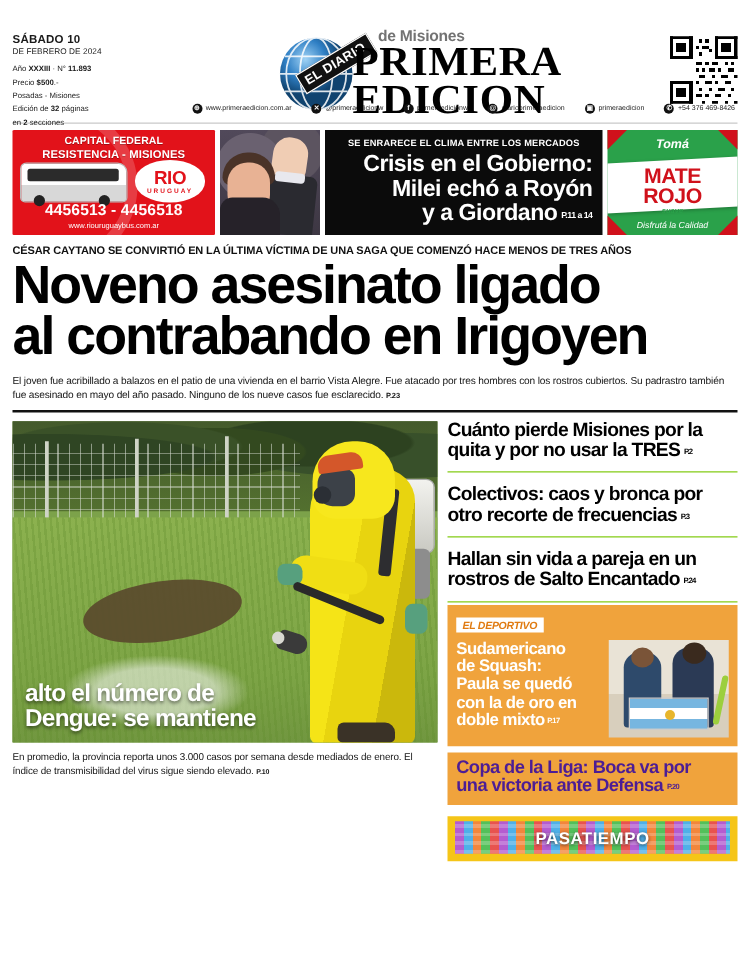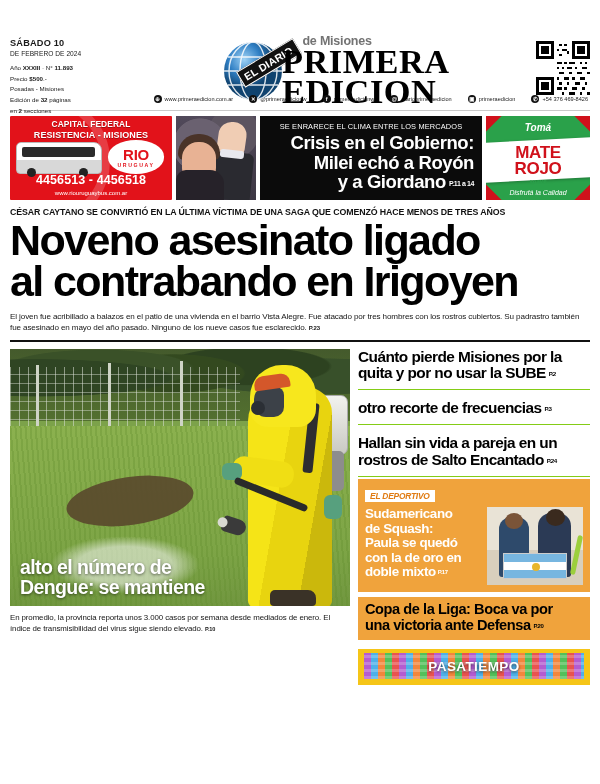--- a/index.html
+++ b/index.html
@@ -3,21 +3,21 @@
 <meta charset="utf-8">
 <style>
   * { box-sizing: border-box; margin: 0; padding: 0; }
   body {
     width: 600px; height: 784px;
     background: #ffffff;
     font-family: "Liberation Sans", sans-serif;
     overflow: hidden;
     position: relative;
   }
-  .page { width: 600px; height: 784px; padding: 12px 10px; position: relative; }
+  .page { width: 600px; height: 784px; padding: 0 10px; position: relative; }
 
   
   .masthead { display: flex; align-items: flex-start; height: 78px; padding-top: 22px; }
   .dateblock { width: 120px; font-size: 6.2px; line-height: 1.72; color: #1a1a1a; padding-top: 4px; }
   .dateblock .d1 { font-size: 9.2px; font-weight: bold; letter-spacing: .2px; line-height: 1.25; }
   .dateblock .d2 { font-size: 6.6px; letter-spacing: .05px; margin-bottom: 5px; line-height: 1.3; }
   .dateblock .row { white-space: nowrap; }
   .dateblock b { font-weight: bold; }
 
   .logowrap { flex: 1; display: flex; align-items: center; justify-content: center; position: relative; height: 74px; }
@@ -70,21 +70,21 @@
       radial-gradient(circle at 72% 20%, #5c5460 0 28%, transparent 29%),
       linear-gradient(#51495a,#3d3743); }
   .ad-milei .hand { position:absolute; right:10px; top:6px; width:28px; height:34px; background:#f0cdb4; border-radius:13px 13px 8px 8px; transform:rotate(8deg); }
   .ad-milei .sleeve { position:absolute; right:4px; top:36px; width:42px; height:48px; background:#2a2a30; border-radius:12px 6px 0 0; transform:rotate(6deg); }
   .ad-milei .cuff { position:absolute; right:12px; top:34px; width:24px; height:8px; background:#e8e8ee; border-radius:3px; transform:rotate(6deg); }
   .ad-milei .face { position:absolute; left:6px; top:26px; width:34px; height:40px; background:#e8b294; border-radius:16px 16px 14px 14px; }
   .ad-milei .hair { position:absolute; left:2px; top:18px; width:42px; height:26px; background:#4a3328; border-radius:20px 20px 6px 6px; }
   .ad-milei .body2 { position:absolute; left:0px; bottom:0; width:48px; height:30px; background:#262229; border-radius:10px 14px 0 0; }
 
   .ad-crisis { flex:1; background:#0b0b0b; position:relative; padding:6px 8px 4px; overflow:hidden; }
-  .ad-crisis .kicker { color:#fff; font-size:7.4px; font-weight:normal; letter-spacing:.15px; text-align:center; padding-bottom:2px; }
+  .ad-crisis .kicker { color:#fff; font-size:7.4px; font-weight:bold; letter-spacing:.15px; text-align:center; padding-bottom:2px; }
   .ad-crisis h2 { color:#fff; font-weight:bold; font-size:18.5px; line-height:1.06; text-align:right; letter-spacing:-.4px; }
   .ad-crisis .pg { font-size:7px; vertical-align:2px; margin-left:3px; font-weight:bold; }
 
   .ad-mate { width: 104px; background:#2aa14a; position:relative; overflow:hidden; }
   .ad-mate .ribbon { position:absolute; left:-6px; top:24px; right:-6px; height:40px; background:#fff; transform:rotate(-3deg); box-shadow:0 1px 3px rgba(0,0,0,.25); }
   .ad-mate .toma { position:absolute; top:6px; left:0; right:0; text-align:center; color:#fff; font-weight:bold; font-size:10px; font-style:italic; }
   .ad-mate .m1 { position:absolute; top:28px; left:0; right:0; text-align:center; color:#d0111b; font-weight:bold; font-size:17px; letter-spacing:-.3px; line-height:1; }
   .ad-mate .m2 { position:absolute; top:44px; left:0; right:0; text-align:center; color:#d0111b; font-weight:bold; font-size:17px; letter-spacing:-.3px; line-height:1; }
   .ad-mate .suave { position:absolute; top:62px; left:0; right:0; text-align:center; color:#2aa14a; font-size:6px; font-style:italic; font-weight:bold; }
   .ad-mate .tag { position:absolute; bottom:4px; left:0; right:0; text-align:center; color:#fff; font-size:7px; font-style:italic; }
@@ -165,21 +165,21 @@
   .sportpic { width:96px; height:78px; background:linear-gradient(#e9e3d6 0 55%, #d8cfbd 55% 100%); position:relative; overflow:hidden; flex:0 0 96px; }
   .sp-p1 { position:absolute; left:12px; top:10px; width:30px; height:60px; background:#2e4a6b; border-radius:12px 12px 3px 3px; }
   .sp-p2 { position:absolute; right:12px; top:6px; width:33px; height:64px; background:#2b3a55; border-radius:13px 13px 3px 3px; }
   .sp-h1 { position:absolute; left:18px; top:6px; width:18px; height:16px; background:#7a5438; border-radius:50%; }
   .sp-h2 { position:absolute; right:18px; top:2px; width:19px; height:17px; background:#3a2a1e; border-radius:50%; }
   .sp-flag { position:absolute; left:16px; bottom:6px; width:64px; height:26px; background:linear-gradient(#77b6e0 0 32%, #fff 32% 68%, #77b6e0 68% 100%); border:1px solid #ccc; }
   .sp-flag:after { content:""; position:absolute; left:28px; top:9px; width:8px; height:8px; background:#e8b62c; border-radius:50%; }
   .sp-rack { position:absolute; right:4px; top:28px; width:5px; height:40px; background:#9ccf3d; border-radius:3px; transform:rotate(12deg); }
 
   .sportbox2 { background:#f0a33c; padding:5px 7px 7px; margin-top:5px; }
-  .sportbox2 h3 { color:#000000; font-weight:bold; font-size:14.6px; line-height:1.06; letter-spacing:-.45px; }
+  .sportbox2 h3 { color:#4c1d95; font-weight:bold; font-size:14.6px; line-height:1.06; letter-spacing:-.45px; }
   .sportbox2 .pg { font-size:6px; vertical-align:2px; margin-left:3px; }
 
   .hoy { background:#f5c518; margin-top:9px; padding:4px 6px 6px; }
   .hoy .t { text-align:center; font-weight:bold; font-size:12.6px; letter-spacing:-.2px; color:#111; padding-bottom:3px; }
   .hoy .strip { height:26px; background:
       repeating-linear-gradient(90deg,#b45cd0 0 7px,#4fb0e8 7px 14px,#f2863c 14px 21px,#53c05a 21px 28px,#e8534f 28px 35px);
       position:relative; overflow:hidden; }
   .hoy .strip .w { position:absolute; inset:0; background:repeating-linear-gradient(0deg, rgba(255,255,255,.22) 0 3px, transparent 3px 7px); }
   .hoy .strip .lbl { position:absolute; inset:0; display:flex; align-items:center; justify-content:center; color:#fff; font-weight:bold; font-size:13.5px; letter-spacing:.4px; text-shadow:0 1px 3px rgba(0,0,0,.7); }
 </style>
@@ -441,27 +441,28 @@
         <span>En promedio, la provincia reporta unos 3.000 casos por semana desde mediados de enero. El índice de transmisibilidad del virus sigue siendo elevado.</span>
         <b class="pg">P.10</b>
       </div>
     </div>
 
     <div class="colR">
 
       <div class="rstory">
         <h3>
           <div>Cuánto pierde Misiones por la</div>
-          <div><span>quita y por no usar la SUBE</span><span class="pg">P.2</span></div>
+          <div><span>quita y por no usar la TRES</span><span class="pg">P.2</span></div>
         </h3>
       </div>
       <div class="gap"></div>
 
       <div class="rstory">
         <h3>
+          <div>Colectivos: caos y bronca por</div>
           <div><span>otro recorte de frecuencias</span><span class="pg">P.3</span></div>
         </h3>
       </div>
       <div class="gap"></div>
 
       <div class="rstory">
         <h3>
           <div>Hallan sin vida a pareja en un</div>
           <div><span>rostros de Salto Encantado</span><span class="pg">P.24</span></div>
         </h3>

